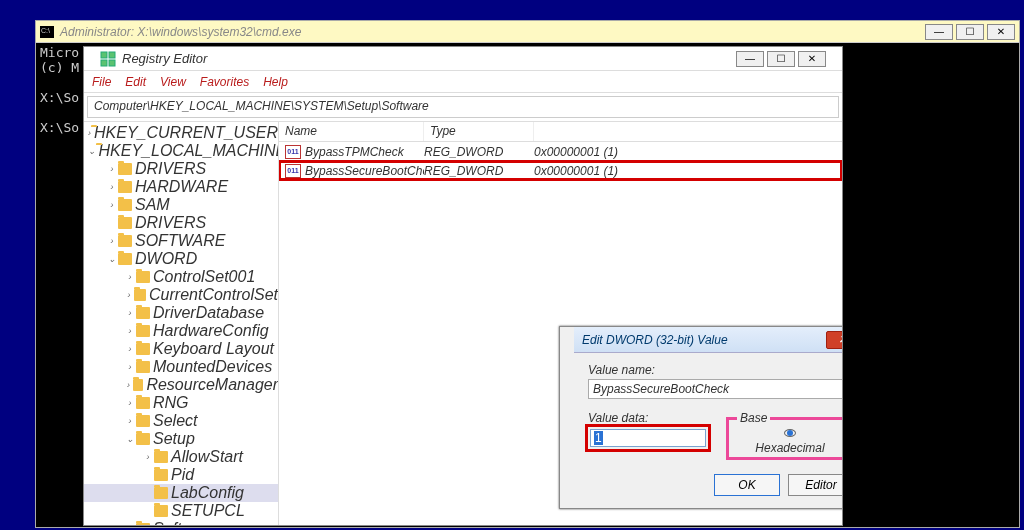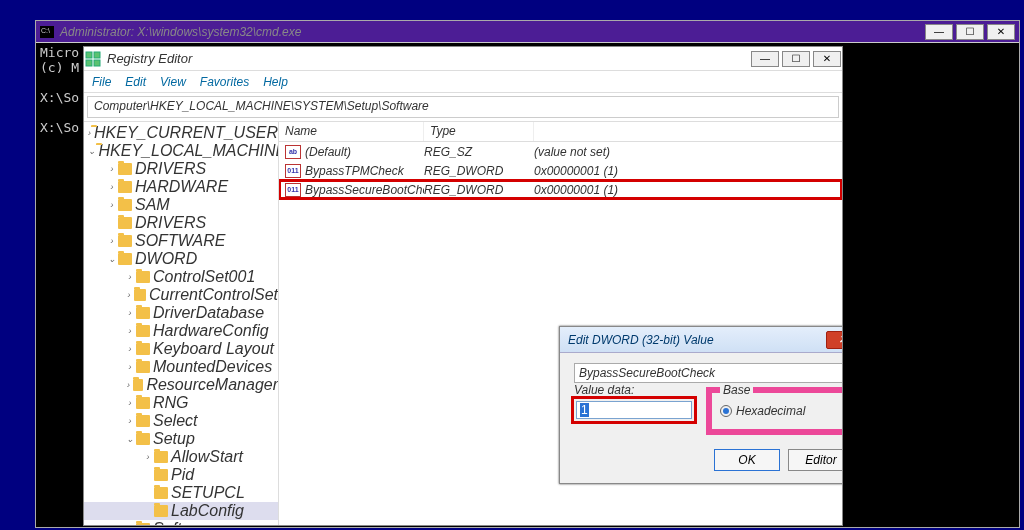--- a/index.html
+++ b/index.html
@@ -1,31 +1,31 @@
 <!DOCTYPE html>
 <html><head>
 <meta charset="utf-8">
 <style>
 * { box-sizing: border-box; margin: 0; padding: 0; font-family: "Segoe UI", Tahoma, sans-serif; font-size: 12px; }
 body { background: #000080; width: 1024px; height: 530px; overflow: hidden; position: relative; }
 
 .cmd-window { position: absolute; left: 35px; top: 20px; width: 985px; height: 508px; background: #fff; border: 1px solid #aaa; }
-.cmd-titlebar { height: 22px; background: #4c1d95; border-bottom: 1px solid #ccc; display: flex; align-items: center; padding: 0 4px; }
+.cmd-titlebar { height: 22px; background: #fef9c3; border-bottom: 1px solid #ccc; display: flex; align-items: center; padding: 0 4px; }
 .cmd-icon { width: 14px; height: 12px; background: #000; margin-right: 6px; position: relative; }
 .cmd-icon::after { content: "C:\\"; color: #ccc; font-size: 7px; position: absolute; left: 1px; top: 1px; }
 .cmd-title { color: #888; font-style: italic; font-size: 12px; flex: 1; }
 .win-btns { display: flex; gap: 3px; margin-left: auto; }
 .win-btn { width: 28px; height: 16px; border: 1px solid #888; background: #f0f0f0; display: flex; align-items: center; justify-content: center; font-size: 10px; cursor: default; }
 .cmd-body { background: #000; color: #ccc; font-family: Consolas, monospace; padding: 2px 4px; height: calc(100% - 22px); white-space: pre; font-size: 13px; }
 
 .regedit-window { position: absolute; left: 83px; top: 46px; width: 760px; height: 480px; background: #fff; border: 1px solid #888; display: flex; flex-direction: column; box-shadow: 0 0 1px #000; }
-.reg-titlebar { height: 24px; display: flex; align-items: center; padding: 0 1px; border-bottom: 1px solid #ddd; }
+.reg-titlebar { height: 24px; display: flex; align-items: center; padding: 0 16px; border-bottom: 1px solid #ddd; }
 .reg-icon { width: 16px; height: 16px; margin-right: 6px; }
 .reg-title { font-style: italic; font-size: 13px; color: #333; flex: 1; }
-.reg-menu { height: 22px; display: flex; align-items: center; gap: 14px; padding: 0 8px; border-bottom: 1px solid #ddd; font-style: italic; color: #0369a1; }
+.reg-menu { height: 22px; display: flex; align-items: center; gap: 14px; padding: 0 8px; border-bottom: 1px solid #ddd; font-style: italic; color: #b91c1c; }
 .reg-menu span { cursor: default; }
 .reg-path { height: 22px; border: 1px solid #ccc; margin: 3px; padding: 2px 6px; font-style: italic; color: #333; font-size: 12px; white-space: nowrap; overflow: hidden; }
 .reg-content { flex: 1; display: flex; border-top: 1px solid #ddd; overflow: hidden; }
 .reg-tree { width: 195px; border-right: 1px solid #ddd; overflow-y: auto; overflow-x: hidden; padding: 2px 0; font-style: italic; color: #333; }
 .reg-values { flex: 1; overflow: hidden; position: relative; }
 
 .tree-row { display: flex; align-items: center; height: 18px; white-space: nowrap; cursor: default; }
 .tree-row.selected { background: #dde; }
 .tree-chev { width: 12px; display: inline-flex; justify-content: center; font-size: 9px; color: #666; }
 .tree-folder { width: 14px; height: 12px; background: #f3c048; border-radius: 1px; margin-right: 3px; position: relative; }
@@ -37,39 +37,39 @@
 .val-col-name { width: 145px; }
 .val-col-type { width: 110px; }
 .val-col-data { flex: 1; }
 .val-row { display: flex; height: 19px; align-items: center; font-style: italic; color: #333; }
 .val-row.highlight { outline: 3px solid #d40000; outline-offset: -2px; }
 .val-icon { width: 16px; height: 14px; margin: 0 4px 0 6px; background: #fff; border: 1px solid #b33; display: flex; align-items: center; justify-content: center; font-size: 7px; color: #33a; font-weight: bold; font-style: normal; }
 .val-name { width: 119px; overflow: hidden; }
 .val-type { width: 110px; }
 .val-data { flex: 1; }
 
-.dialog { position: absolute; left: 280px; top: 204px; width: 310px; background: #f0f0f0; border: 1px solid #888; box-shadow: 0 0 2px #555; }
+.dialog { position: absolute; left: 280px; top: 204px; width: 310px; background: #f0f0f0; border: 1px solid #888; box-shadow: 0 0 2px #555; padding-left: 14px; }
 .dlg-title { height: 26px; background: linear-gradient(#e4eefb, #cfe0f5); display: flex; align-items: center; padding: 0 8px; font-style: italic; color: #003a6d; border-bottom: 1px solid #aac; }
 .dlg-close { margin-left: auto; width: 34px; height: 18px; background: #d04028; border: 1px solid #a02010; border-radius: 2px; display: flex; align-items: center; justify-content: center; color: #fff; font-weight: bold; font-size: 11px; cursor: default; }
 .dlg-body { padding: 10px 14px 12px 14px; font-style: italic; color: #333; }
 .dlg-label { font-size: 12px; margin-bottom: 2px; }
 .dlg-field { width: 100%; border: 1px solid #aaa; background: #fff; padding: 2px 4px; font-style: italic; color: #333; font-size: 12px; height: 20px; }
-.dlg-row { display: flex; gap: 12px; }
+.dlg-row { display: flex; gap: 18px; margin-top: 12px; }
 .dlg-left { flex: 0 0 120px; }
 .dlg-right { flex: 1; }
 .value-data-box { outline: 3px solid #d40000; padding: 2px; }
 .value-data-input { width: 100%; border: 1px solid #7aa3d0; background: #fff; padding: 1px 3px; font-style: normal; color: #000; height: 18px; }
 .value-data-input .selected-text { background: #2a72d4; color: #fff; padding: 0 1px; }
-.radio-group label { display: flex; align-items: center; gap: 4px; height: 20px; font-size: 12px; }
+.radio-group label { display: flex; align-items: center; gap: 4px; height: 20px; font-size: 12px; flex-direction: column; }
 .radio { width: 12px; height: 12px; border: 1px solid #666; border-radius: 50%; display: inline-flex; align-items: center; justify-content: center; }
 .radio.checked::after { content: ""; width: 6px; height: 6px; background: #2a72d4; border-radius: 50%; }
 .dlg-btns { display: flex; gap: 8px; justify-content: flex-end; margin-top: 14px; }
 .dlg-btn { width: 66px; height: 22px; border: 1px solid #888; background: #f6f6f6; font-style: italic; font-size: 12px; cursor: default; }
 .dlg-btn.ok { border-color: #2a72d4; }
-fieldset { border: 6px solid #ec4899; padding: 4px 8px 8px 8px; }
+fieldset { border: 3px solid #ec4899; padding: 4px 8px 8px 8px; }
 legend { padding: 0 3px; font-size: 12px; }
 </style>
 </head>
 <body>
 
 <div class="cmd-window">
   <div class="cmd-titlebar">
     <div class="cmd-icon"></div>
     <div class="cmd-title">Administrator: X:\windows\system32\cmd.exe</div>
     <div class="win-btns">
@@ -204,68 +204,63 @@
         <div class="tree-row" style="padding-left: 58px;">
           <span class="tree-chev">›</span>
           <span class="tree-folder"></span>
           <span class="tree-label">AllowStart</span>
         </div>
         <div class="tree-row" style="padding-left: 58px;">
           <span class="tree-chev"></span>
           <span class="tree-folder"></span>
           <span class="tree-label">Pid</span>
         </div>
+        <div class="tree-row selected" style="padding-left: 58px;">
+          <span class="tree-chev"></span>
+          <span class="tree-folder"></span>
+          <span class="tree-label">LabConfig</span>
+        </div>
         <div class="tree-row" style="padding-left: 58px;">
           <span class="tree-chev"></span>
           <span class="tree-folder"></span>
           <span class="tree-label">SETUPCL</span>
-        </div>
-        <div class="tree-row selected" style="padding-left: 58px;">
-          <span class="tree-chev"></span>
-          <span class="tree-folder"></span>
-          <span class="tree-label">LabConfig</span>
         </div>
         <div class="tree-row" style="padding-left: 40px;">
           <span class="tree-chev">›</span>
           <span class="tree-folder"></span>
           <span class="tree-label">Software</span>
         </div>
       </div>
     <div class="reg-values">
       <div class="val-header">
         <div class="val-col-name">Name</div>
         <div class="val-col-type">Type</div>
       </div>
       <div id="val-rows">
           <div class="val-row">
-            <span class="val-icon">ab</span>
-            <span class="val-name">(Default)</span>
-            <span class="val-type">REG_SZ</span>
-            <span class="val-data">(value not set)</span>
-          </div>
-          <div class="val-row">
             <span class="val-icon">011</span>
             <span class="val-name">BypassTPMCheck</span>
             <span class="val-type">REG_DWORD</span>
             <span class="val-data">0x00000001 (1)</span>
           </div>
           <div class="val-row highlight">
             <span class="val-icon">011</span>
             <span class="val-name">BypassSecureBootCheck</span>
             <span class="val-type">REG_DWORD</span>
             <span class="val-data">0x00000001 (1)</span>
           </div>
         </div>
 
       <div class="dialog">
         <div class="dlg-title">
           <span>Edit DWORD (32-bit) Value</span>
           <div class="dlg-close">✕</div>
         </div>
         <div class="dlg-body">
+          <div class="dlg-label">Value name:</div>
           <input class="dlg-field" readonly="" value="BypassSecureBootCheck" style="">
           <div class="dlg-row">
             <div class="dlg-left">
               <div class="dlg-label">Value data:</div>
               <div class="value-data-box">
                 <div class="value-data-input"><span class="selected-text">1</span></div>
               </div>
             </div>
             <div class="dlg-right">
               <fieldset>

